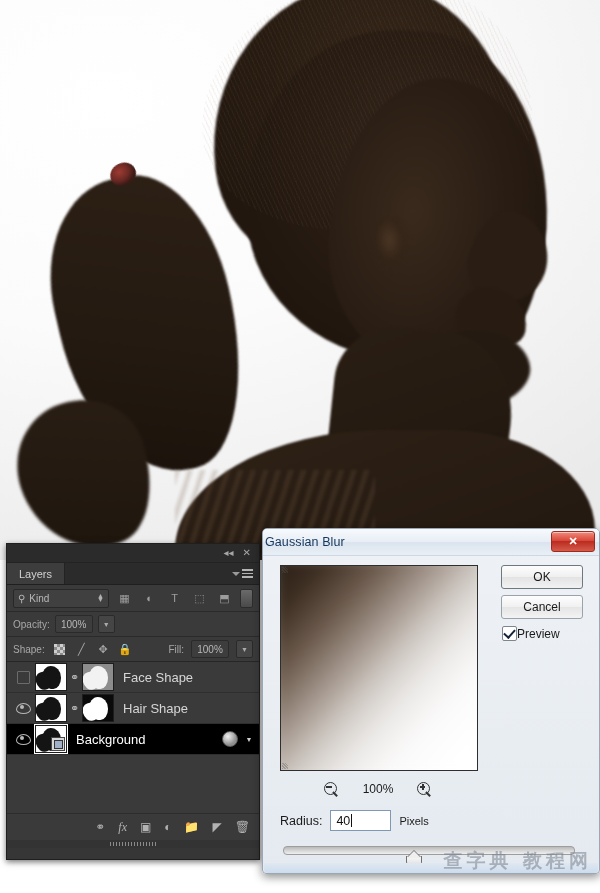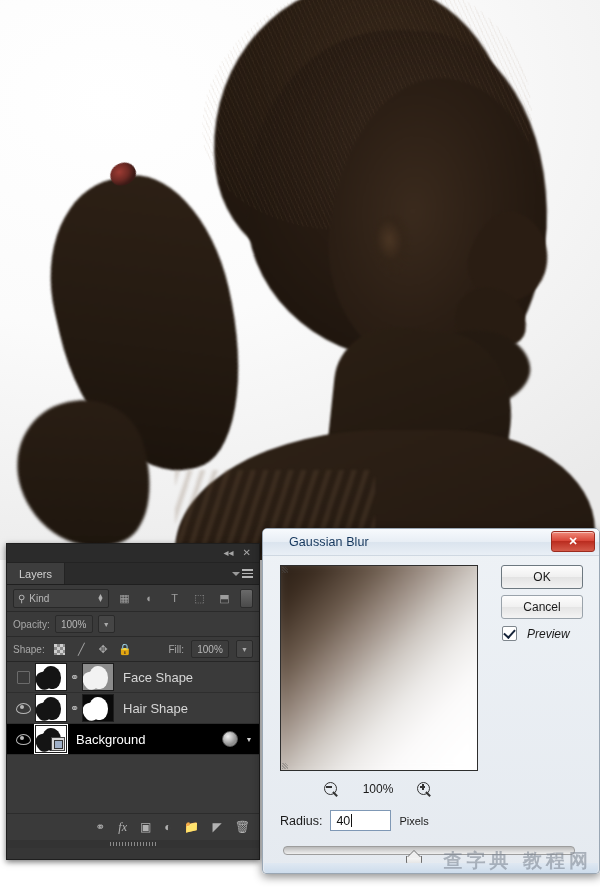--- a/index.html
+++ b/index.html
@@ -288,21 +288,21 @@
     position:absolute;left:262px;top:528px;width:336px;height:344px;
     background:linear-gradient(180deg,#eef2f6 0%,#e5eaf0 100%);
     border:1px solid #9aa7b4;border-radius:5px 5px 4px 4px;
     box-shadow:0 3px 10px rgba(0,0,0,.45);
     font-size:12px;color:#1a1a1a;
   }
   #dialog-titlebar{
     height:26px;
     background:linear-gradient(180deg,#f7fafd 0%,#e8eef5 48%,#dbe4ee 52%,#e9eff6 100%);
     border-radius:4px 4px 0 0;
-    display:flex;align-items:center;padding-left:26px;position:relative;
+    display:flex;align-items:center;padding-left:2px;position:relative;
     border-bottom:1px solid #cfd8e2;
   }
   #dialog-title{font-size:12.5px;color:#14365c;letter-spacing:.1px;}
   #close-button{
     position:absolute;right:4px;top:2px;width:42px;height:19px;border-radius:3px;
     background:linear-gradient(180deg,#f08a7a 0%,#d9483a 45%,#bb2d20 50%,#d45a4a 100%);
     border:1px solid #9c2b1f;
     display:flex;align-items:center;justify-content:center;
     color:#fff;font-size:11px;font-weight:bold;cursor:pointer;
     box-shadow:inset 0 1px 0 rgba(255,255,255,.5);
@@ -333,21 +333,21 @@
     border:1.6px solid #6d7880;border-radius:3px;
     display:flex;align-items:center;justify-content:center;font-size:12px;cursor:pointer;
   }
   #cancel-button{
     position:absolute;left:238px;top:39px;width:80px;height:22px;
     background:linear-gradient(180deg,#fdfdfd 0%,#f1f1f1 48%,#e5e5e5 52%,#f3f3f3 100%);
     border:1px solid #9aa3ab;border-radius:3px;
     display:flex;align-items:center;justify-content:center;font-size:12px;cursor:pointer;
   }
   #preview-check-row{
-    position:absolute;left:239px;top:70px;display:flex;align-items:center;gap:10px;cursor:pointer;font-style:italic;
+    position:absolute;left:239px;top:70px;display:flex;align-items:center;gap:0;cursor:pointer;
   }
   .cbox{
     width:13px;height:13px;background:#fff;border:1px solid #7e868d;border-radius:2px;
     position:relative;
   }
   .cbox:after{
     content:"";position:absolute;left:3px;top:0px;width:5px;height:9px;
     border:solid #16243a;border-width:0 2px 2px 0;transform:rotate(42deg);
   }
 

